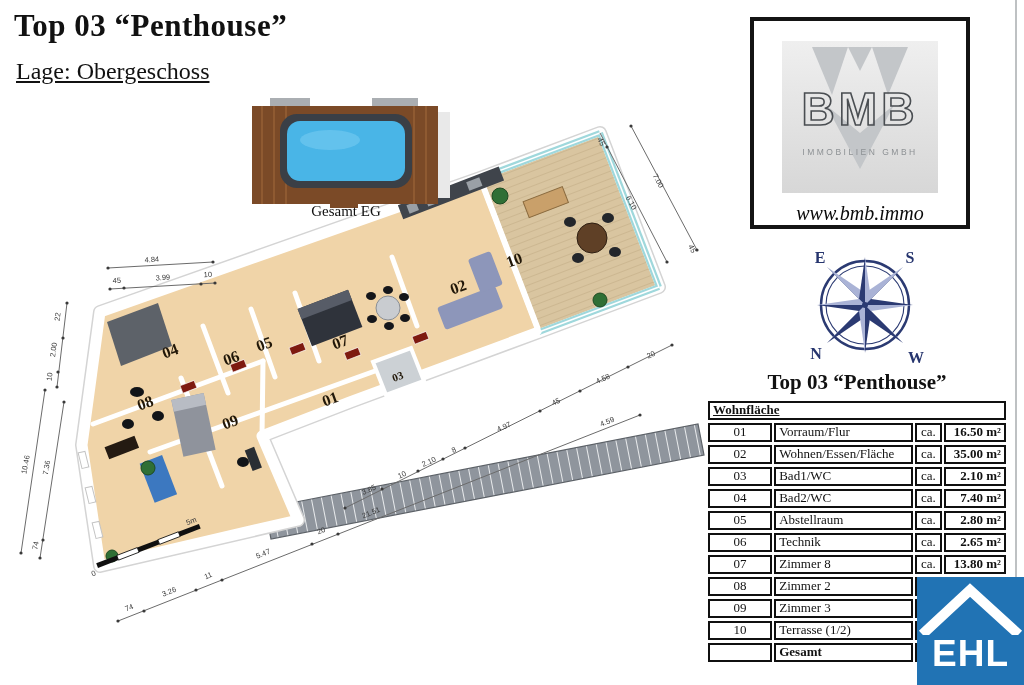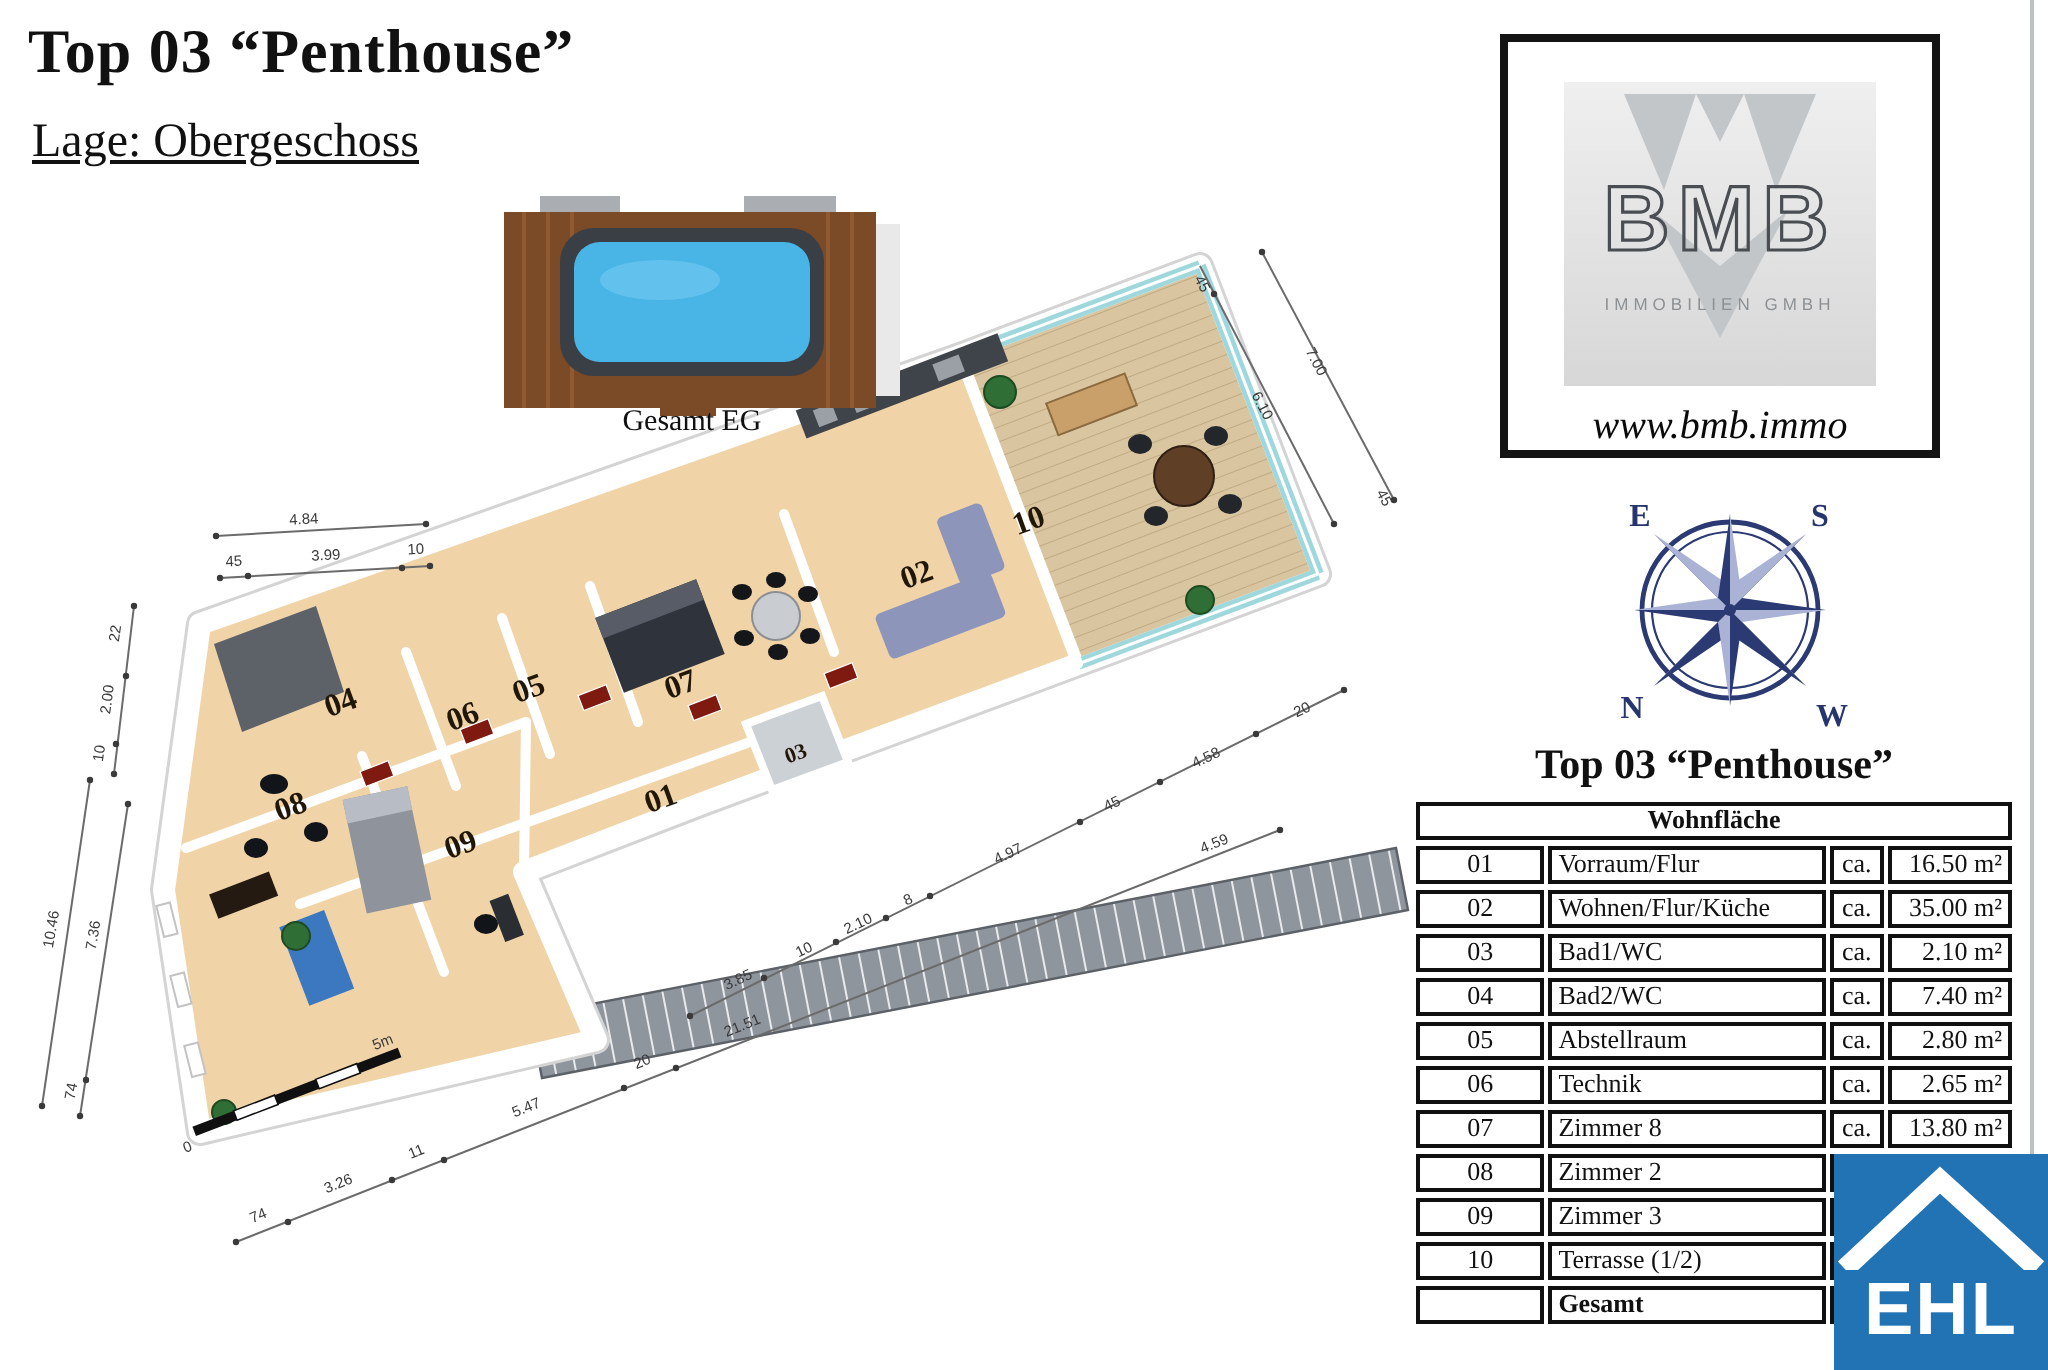--- a/index.html
+++ b/index.html
@@ -17,22 +17,22 @@
   .bmb-card{left:750px;top:17px;width:212px;height:204px;border:4px solid #141414;background:#fff;text-align:center;}
   .bmb-gray{margin:20px auto 0;width:156px;height:152px;background:linear-gradient(#efefef,#d7d7d7);}
   .bmb-site{font-size:20px;margin-top:9px;color:#0a0a0a;font-style:italic;}
 
   
   .areas{left:706px;top:370px;width:302px;}
   .areas-title{font-size:21px;font-weight:bold;text-align:center;margin-bottom:3px;}
   table.flaeche{width:100%;border-collapse:separate;border-spacing:2px 3px;table-layout:fixed;}
   table.flaeche td{border:2px solid #101010;font-size:13px;height:15px;padding:0 3px;line-height:1.15;
     overflow:hidden;white-space:nowrap;}
-  td.c{text-align:center;} td.r{text-align:right;} td.b{font-weight:bold;}
-  td.big{font-size:18px;font-weight:bold;text-align:center;height:22px;}
+  td.c{text-align:center;} td.r{text-align:right;font-weight:bold;} td.b{font-weight:bold;}
+  td.big{font-size:18px;font-weight:bold;height:22px;text-decoration:underline;}
   td.hdr{font-weight:bold;text-align:center;font-size:13.5px;height:18px;}
   .col-nr{width:62px;} .col-room{width:134px;} .col-ca{width:26px;} .col-area{width:60px;}
 
   
   .ehl{left:917px;top:577px;width:107px;height:108px;background:#2173b4;z-index:6;text-align:center;}
   .ehl-text{color:#fff;font-family:"Liberation Sans",sans-serif;font-weight:bold;font-size:37px;margin-top:-6px;letter-spacing:1px;}
 
   .edge-line{left:1015px;top:0;width:2px;height:685px;background:#9b9fa3;opacity:.65;}
 
   
@@ -367,21 +367,21 @@
           <td class="big" colspan="4">Wohnfläche</td>
         </tr>
     <tr>
           <td class="c">01</td>
           <td>Vorraum/Flur</td>
           <td class="c">ca.</td>
           <td class="r">16.50 m²</td>
         </tr>
     <tr>
           <td class="c">02</td>
-          <td>Wohnen/Flur/Küche</td>
+          <td>Wohnen/Essen/Fläche</td>
           <td class="c">ca.</td>
           <td class="r">35.00 m²</td>
         </tr>
     <tr>
           <td class="c">03</td>
           <td>Bad1/WC</td>
           <td class="c">ca.</td>
           <td class="r">2.10 m²</td>
         </tr>
     <tr>

